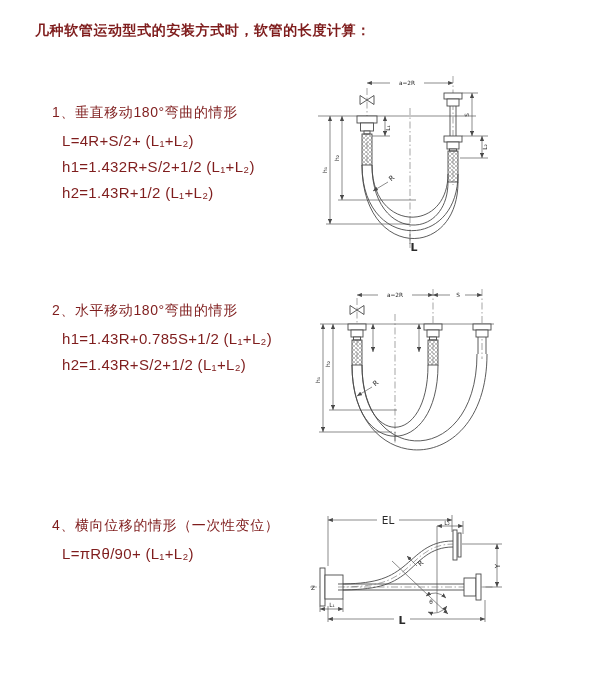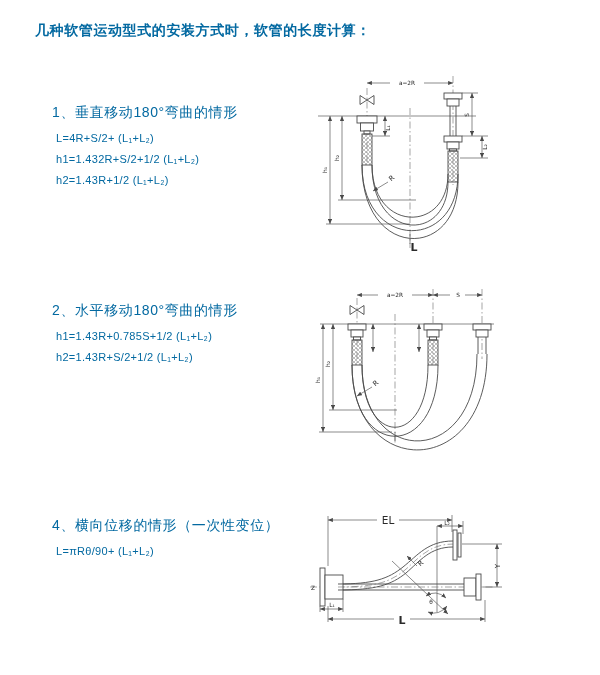--- a/index.html
+++ b/index.html
@@ -1,24 +1,24 @@
 <!DOCTYPE html>
 <html><head>
 <meta charset="utf-8">
 <style>
   html,body{margin:0;padding:0;background:#f4f4f4;}
   .page{position:relative;width:600px;height:675px;background:#ffffff;margin:0 auto;overflow:hidden;
-        font-family:"Liberation Sans","DejaVu Sans",sans-serif;color:#0369a1;}
+        font-family:"Liberation Sans","DejaVu Sans",sans-serif;color:#7f1d1d;}
   .title{position:absolute;left:35px;top:22px;font-size:14px;font-weight:700;letter-spacing:.6px;}
   .section{position:absolute;left:44px;}
   #sec1{top:104px}
   #sec2{top:302px}
   #sec3{top:517px}
   .sec-heading{font-size:14px;font-weight:400;letter-spacing:.6px;margin:0 0 10px 8px;}
-  .formula{font-size:11px;font-weight:400;letter-spacing:.3px;margin:0 0 9px 12px;}
+  .formula{font-size:15px;font-weight:400;letter-spacing:.3px;margin:0 0 9px 18px;}
   svg.diagram{position:absolute;overflow:visible;}
   #d1{left:312px;top:70px}
   #d2{left:312px;top:284px}
   #d3{left:298px;top:502px}
   .ln{stroke:#4a4a4a;stroke-width:.9;fill:none}
   .thin{stroke:#5a5a5a;stroke-width:.7;fill:none}
   .dim{stroke:#5a5a5a;stroke-width:.7;fill:none}
   .cl{stroke:#6a6a6a;stroke-width:.6;fill:none;stroke-dasharray:7 2.5 1.5 2.5}
   .part{fill:#ffffff;stroke:#4a4a4a;stroke-width:.9}
   .hatch1{fill:url(#hx1);stroke:#4a4a4a;stroke-width:.9}

